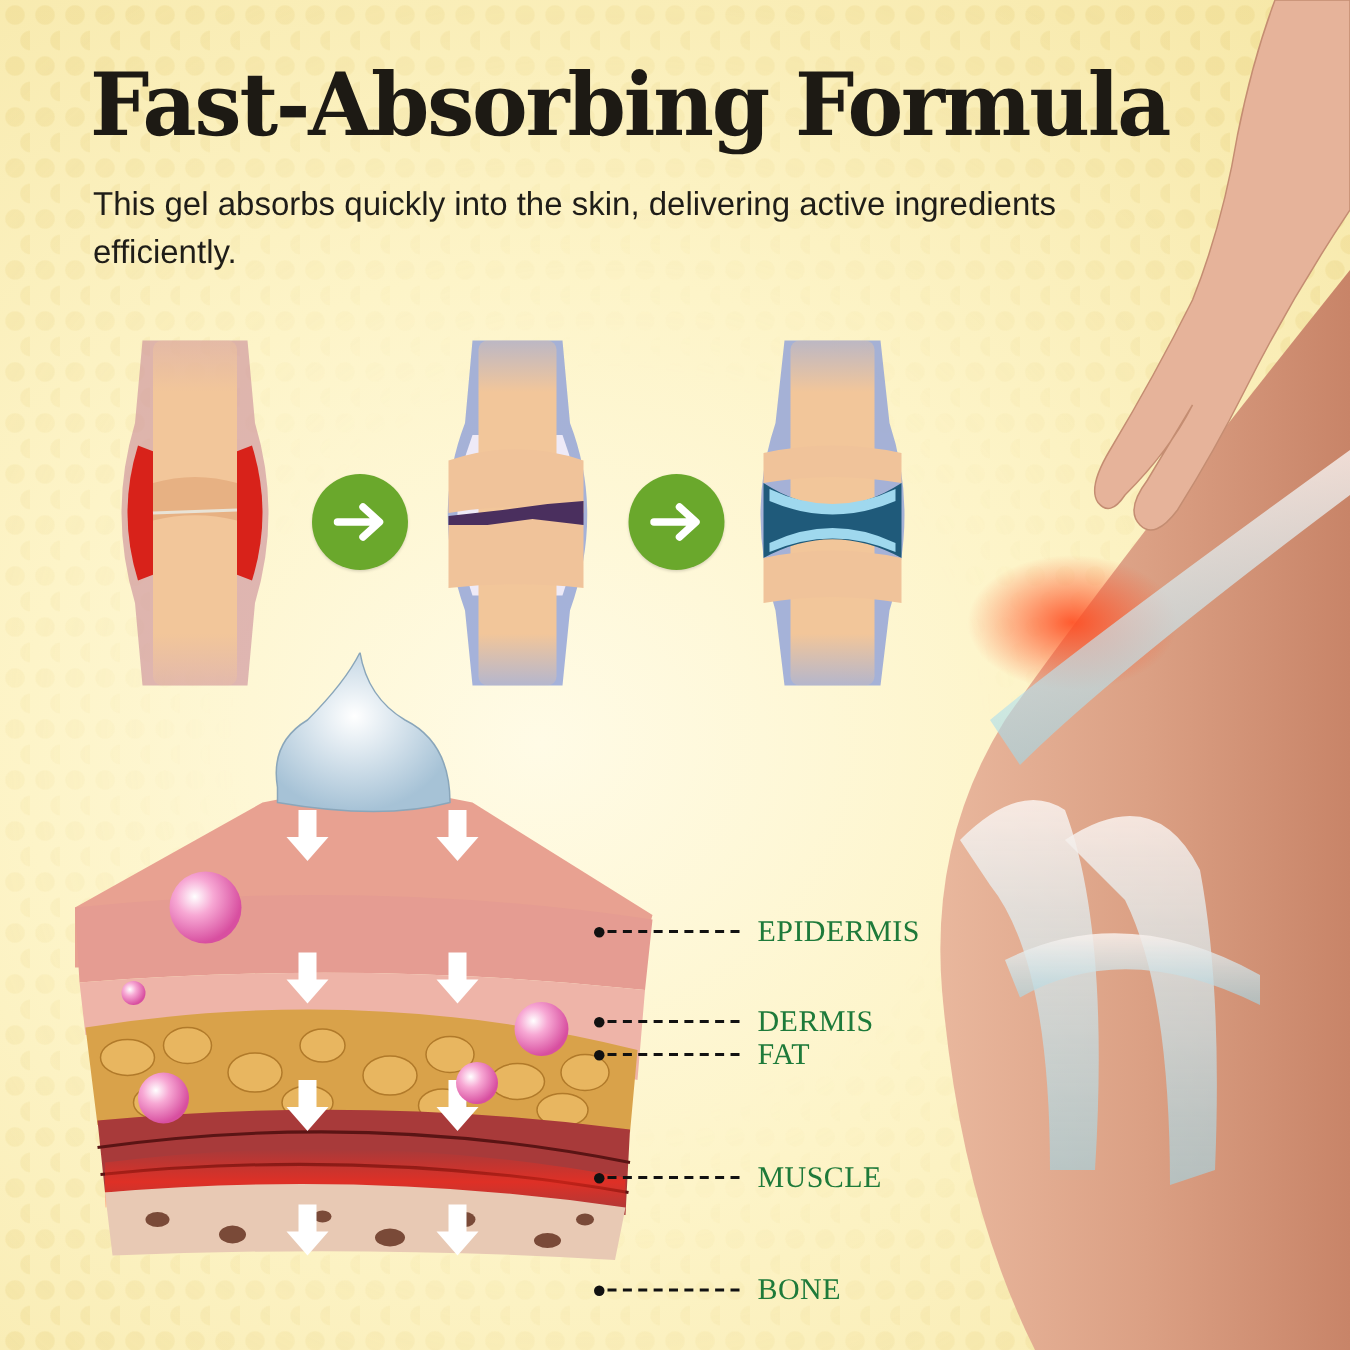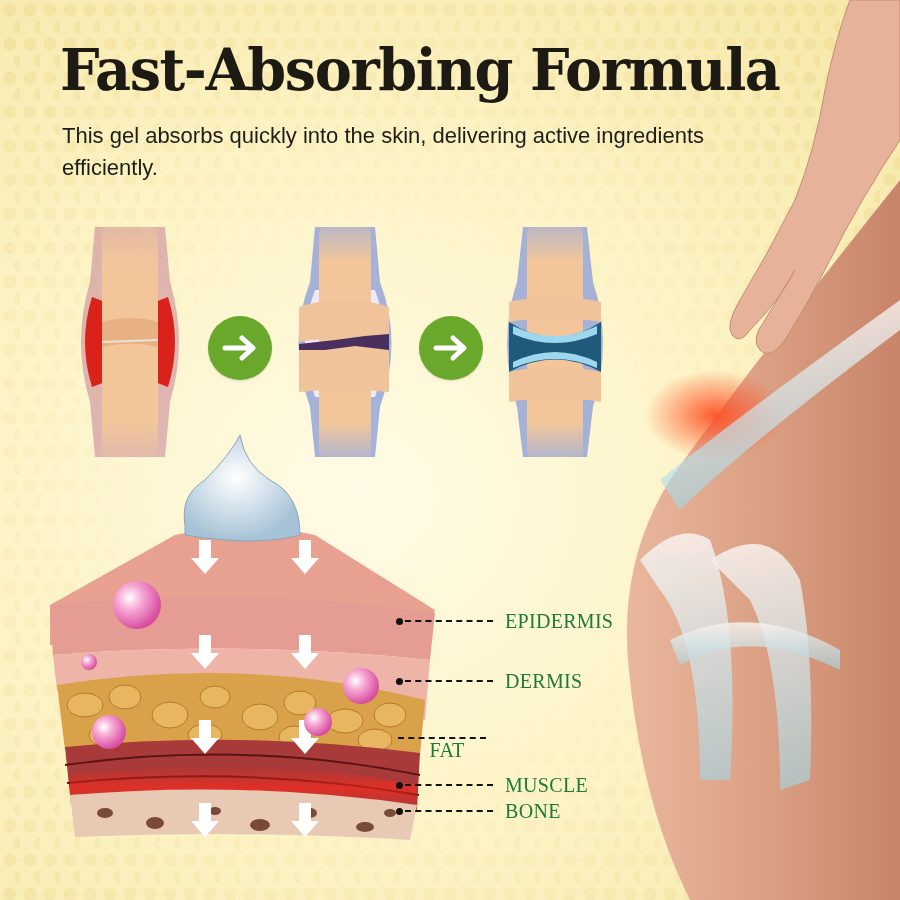--- a/index.html
+++ b/index.html
@@ -218,31 +218,31 @@
 <div class="layer-label" style="top:609px;">
   <span class="dot"></span>
   <span class="dash"></span>
   <span class="txt">EPIDERMIS</span>
 </div>
 <div class="layer-label" style="top:669px;">
   <span class="dot"></span>
   <span class="dash"></span>
   <span class="txt">DERMIS</span>
 </div>
-<div class="layer-label" style="top:737px;flex-direction:column;">
+<div class="layer-label" style="top:691px;">
   <span class="dot"></span>
   <span class="dash"></span>
   <span class="txt">FAT</span>
 </div>
 <div class="layer-label" style="top:773px;justify-content:center;">
   <span class="dot"></span>
   <span class="dash"></span>
   <span class="txt">MUSCLE</span>
 </div>
-<div class="layer-label" style="top:799px;text-align:center;">
+<div class="layer-label" style="top:848px;text-align:center;">
   <span class="dot"></span>
   <span class="dash"></span>
   <span class="txt">BONE</span>
 </div>
 
 <div class="knee">
   <svg viewBox="0 0 300 900">
     <defs>
       <linearGradient id="skinleg" x1="0" y1="0" x2="1" y2="0">
         <stop offset="0" stop-color="#e9b79d"></stop>

